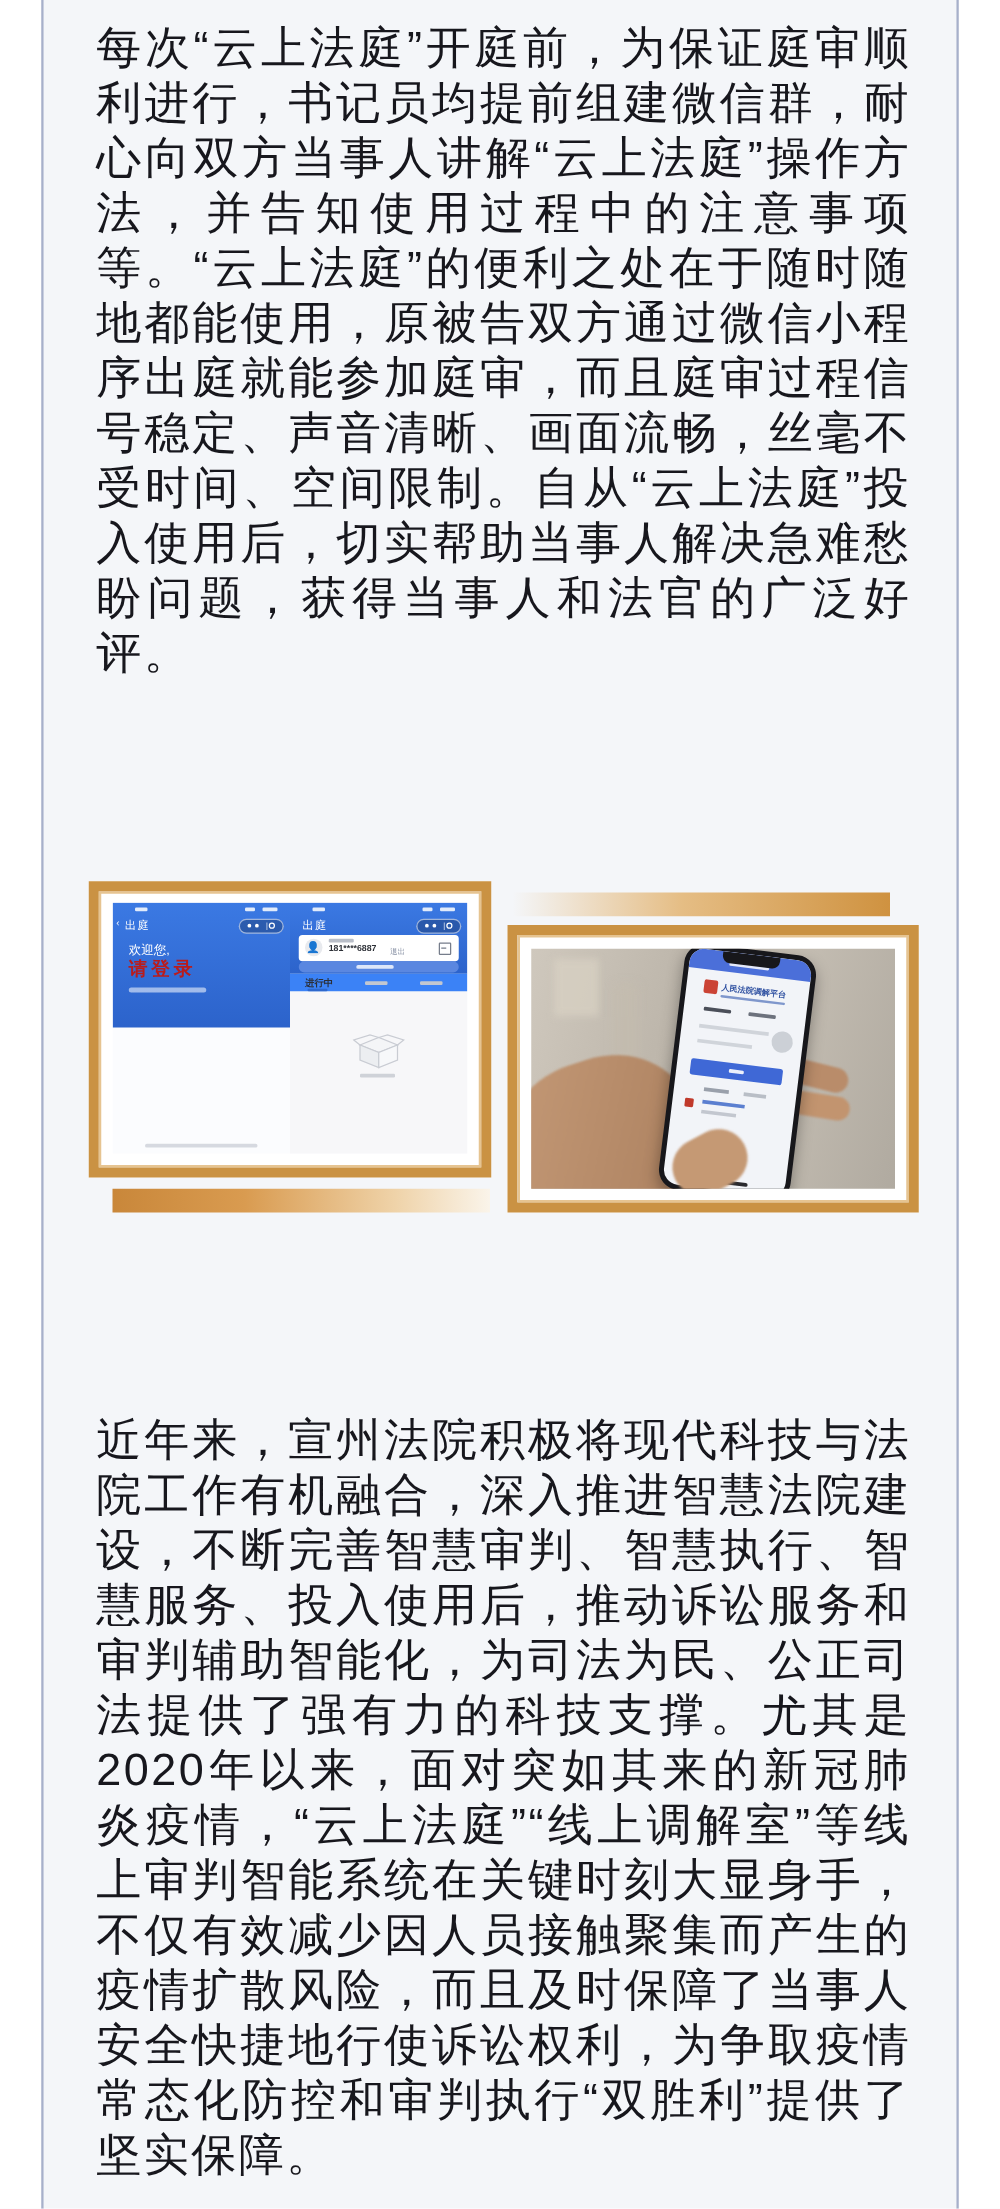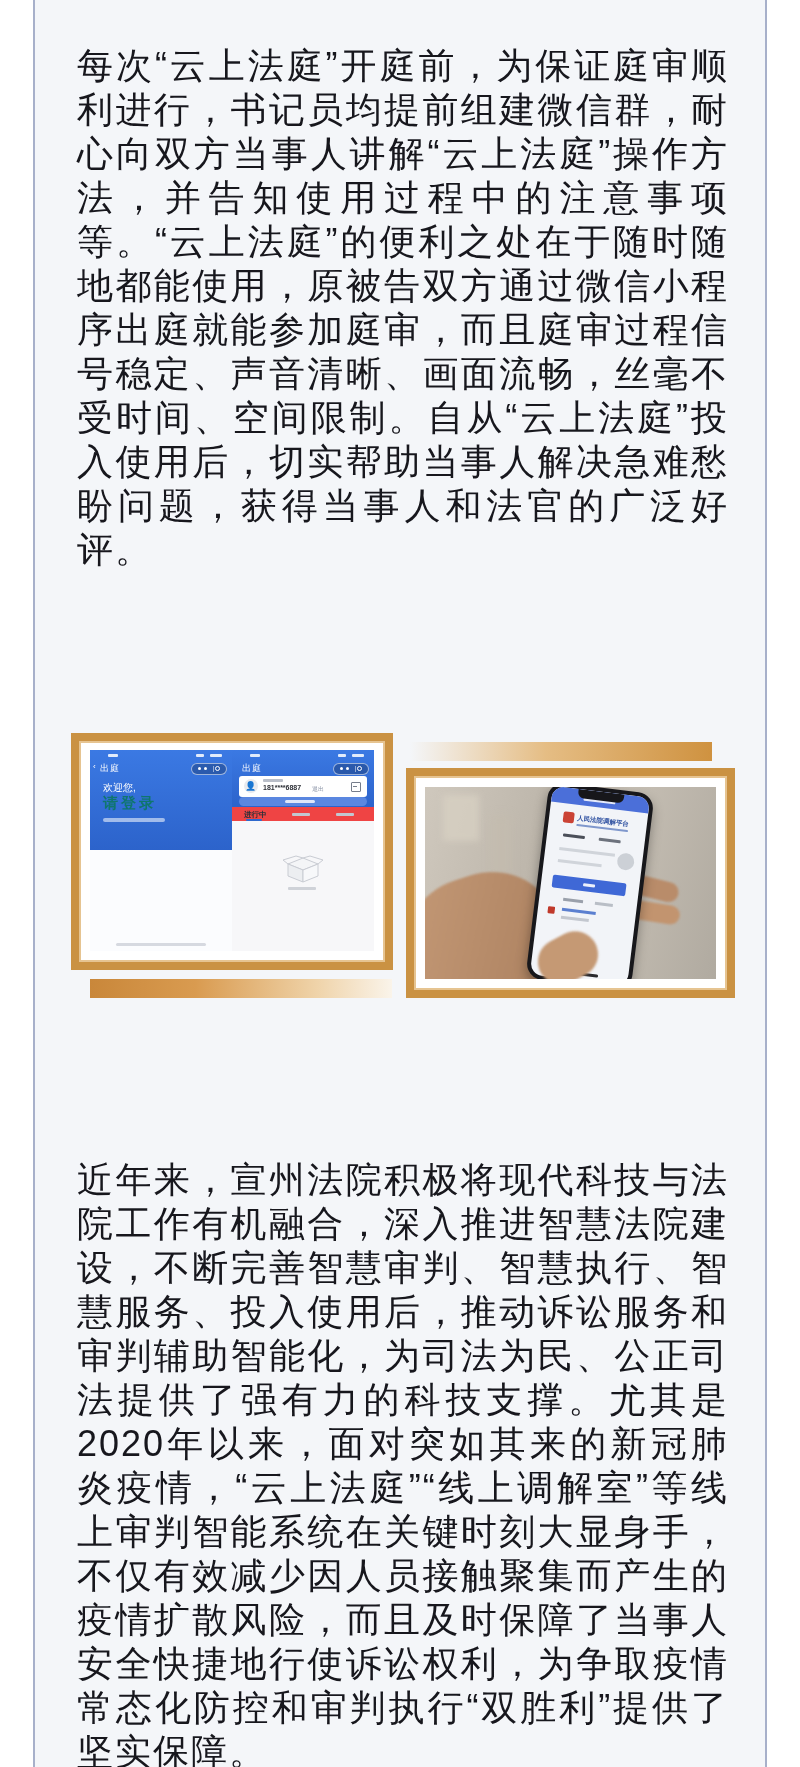--- a/index.html
+++ b/index.html
@@ -6,21 +6,21 @@
   body{width:800px;height:1767px;background:#ffffff;position:relative;overflow:hidden;
        font-family:"Liberation Sans", sans-serif;}
   .content{position:absolute;left:35px;top:0;width:730px;height:1767px;background:#f4f6f9;}
   .edge-line{position:absolute;top:0;width:2px;height:1767px;background:#a7b0ca;}
   .edge-left{left:33px;}
   .edge-right{left:765px;}
 
   
   .para{margin:0;padding:0 36px 0 42px;font-size:36px;line-height:44px;letter-spacing:2px;
         color:#17171d;text-align:justify;text-justify:inter-ideograph;}
-  .para1{padding-top:44px;}
+  .para1{padding-top:16px;}
   .para2{margin-top:160px;}
 
   
   .figures{position:relative;margin-top:161px;height:265px;}
   .gold-frame{position:absolute;background:#ffffff;border:8px solid #ca9243;box-sizing:border-box;
               box-shadow:inset 0 0 0 2px #e6c491;}
   .frame-left{left:36px;top:0;width:322px;height:237px;}
   .frame-right{left:371px;top:35px;width:329px;height:230px;}
   .grad-bar{position:absolute;height:19px;}
   .bar-left{left:55px;top:246px;width:302px;
@@ -38,21 +38,21 @@
   .speck{position:absolute;top:4px;height:3px;background:rgba(255,255,255,0.85);border-radius:1px;}
   .navrow{position:absolute;left:0;top:11px;right:0;height:14px;}
   .nav-title{position:absolute;left:10px;top:1px;color:#fff;font-size:9px;letter-spacing:1px;}
   .back{position:absolute;left:3px;top:1px;color:#fff;font-size:8px;}
   .capsule{position:absolute;right:5px;top:2px;width:34px;height:10px;border:1px solid rgba(255,255,255,0.55);
            background:rgba(0,0,0,0.22);border-radius:6px;}
   .capsule i{position:absolute;top:3px;width:3px;height:3px;border-radius:50%;background:#fff;}
   .capsule .d1{left:6px;} .capsule .d2{left:12px;} .capsule .d3{right:6px;border:1px solid #fff;background:transparent;width:3px;height:3px;top:2px;}
   .cap-sep{position:absolute;left:21px;top:2px;width:1px;height:6px;background:rgba(255,255,255,0.5);}
   .welcome{position:absolute;left:13px;top:31px;color:#fff;font-size:10px;}
-  .login-title{position:absolute;left:13px;top:44px;color:#0f766e;font-size:15px;font-weight:bold;letter-spacing:3px;}
+  .login-title{position:absolute;left:13px;top:44px;color:#b91c1c;font-size:15px;font-weight:bold;letter-spacing:3px;}
   .login-caption{position:absolute;left:13px;top:68px;width:62px;height:4px;background:rgba(255,255,255,0.55);border-radius:2px;}
   .login-card{position:absolute;left:12px;top:67px;width:118px;height:76px;background:#fff;border-radius:4px;
               box-shadow:0 2px 6px rgba(30,60,120,0.18);}
   .inp{position:absolute;left:10px;height:13px;border:1px solid #e3e6ec;border-radius:2px;background:#fff;}
   .inp .ph{position:absolute;left:6px;top:5px;height:3px;background:#c3c8d2;border-radius:2px;}
   .inp1{top:12px;width:96px;}
   .inp2{top:31px;width:62px;}
   .code-link{position:absolute;left:80px;top:36px;width:28px;height:4px;background:#9fb4da;border-radius:2px;}
   .login-btn{position:absolute;left:10px;top:52px;width:98px;height:15px;background:#2e68cc;border-radius:3px;
              color:#fff;font-size:8px;line-height:15px;text-align:center;letter-spacing:4px;}
@@ -61,21 +61,21 @@
   .user-card{position:absolute;left:7px;top:26px;width:128px;height:21px;background:#fff;border-radius:3px;}
   .avatar{position:absolute;left:5px;top:3px;width:14px;height:14px;border-radius:50%;background:#e8eaee;
           color:#9aa1ad;font-size:9px;line-height:14px;text-align:center;}
   .uc-name{position:absolute;left:24px;top:3px;width:20px;height:3px;background:#b9bec8;border-radius:1px;}
   .uc-phone{position:absolute;left:24px;top:8px;font-size:7px;font-weight:bold;color:#2c2f36;}
   .uc-logout{position:absolute;left:73px;top:9px;font-size:6px;color:#8a93a6;}
   .uc-icon{position:absolute;right:6px;top:6px;width:8px;height:8px;border:1px solid #767d8b;border-radius:1px;}
   .uc-icon:before{content:"";position:absolute;left:1px;top:3px;width:4px;height:1px;background:#767d8b;}
   .search-field{position:absolute;left:7px;top:47px;width:128px;height:9px;background:#5a87e0;border-radius:5px;}
   .search-field .g{position:absolute;left:46px;top:3px;width:30px;height:3px;background:rgba(255,255,255,0.8);border-radius:2px;}
-  .tabs{position:absolute;left:0;top:57px;right:0;height:14px;background:#ef4444;}
+  .tabs{position:absolute;left:0;top:57px;right:0;height:14px;background:#3b82f6;}
   .tab-active{position:absolute;left:12px;top:3px;font-size:7.5px;font-weight:bold;color:#2b2f38;}
   .tab-underline{position:absolute;left:14px;top:12px;width:16px;height:2px;background:#2e68cc;border-radius:1px;}
   .tab-ghost{position:absolute;top:6px;width:18px;height:3px;background:#c2c7d0;border-radius:1px;}
   .tg1{left:60px;} .tg2{left:104px;}
   .empty-box{position:absolute;left:50px;top:104px;}
   .empty-caption{position:absolute;left:56px;top:137px;width:28px;height:3px;background:#cfd2d8;border-radius:1px;}
 
   
   .photo{position:absolute;left:11px;top:11px;width:291px;height:192px;overflow:hidden;
          background:linear-gradient(105deg,#cfc8bd 0%,#beb7ac 35%,#c6bfb4 60%,#b0aaa0 100%);}

